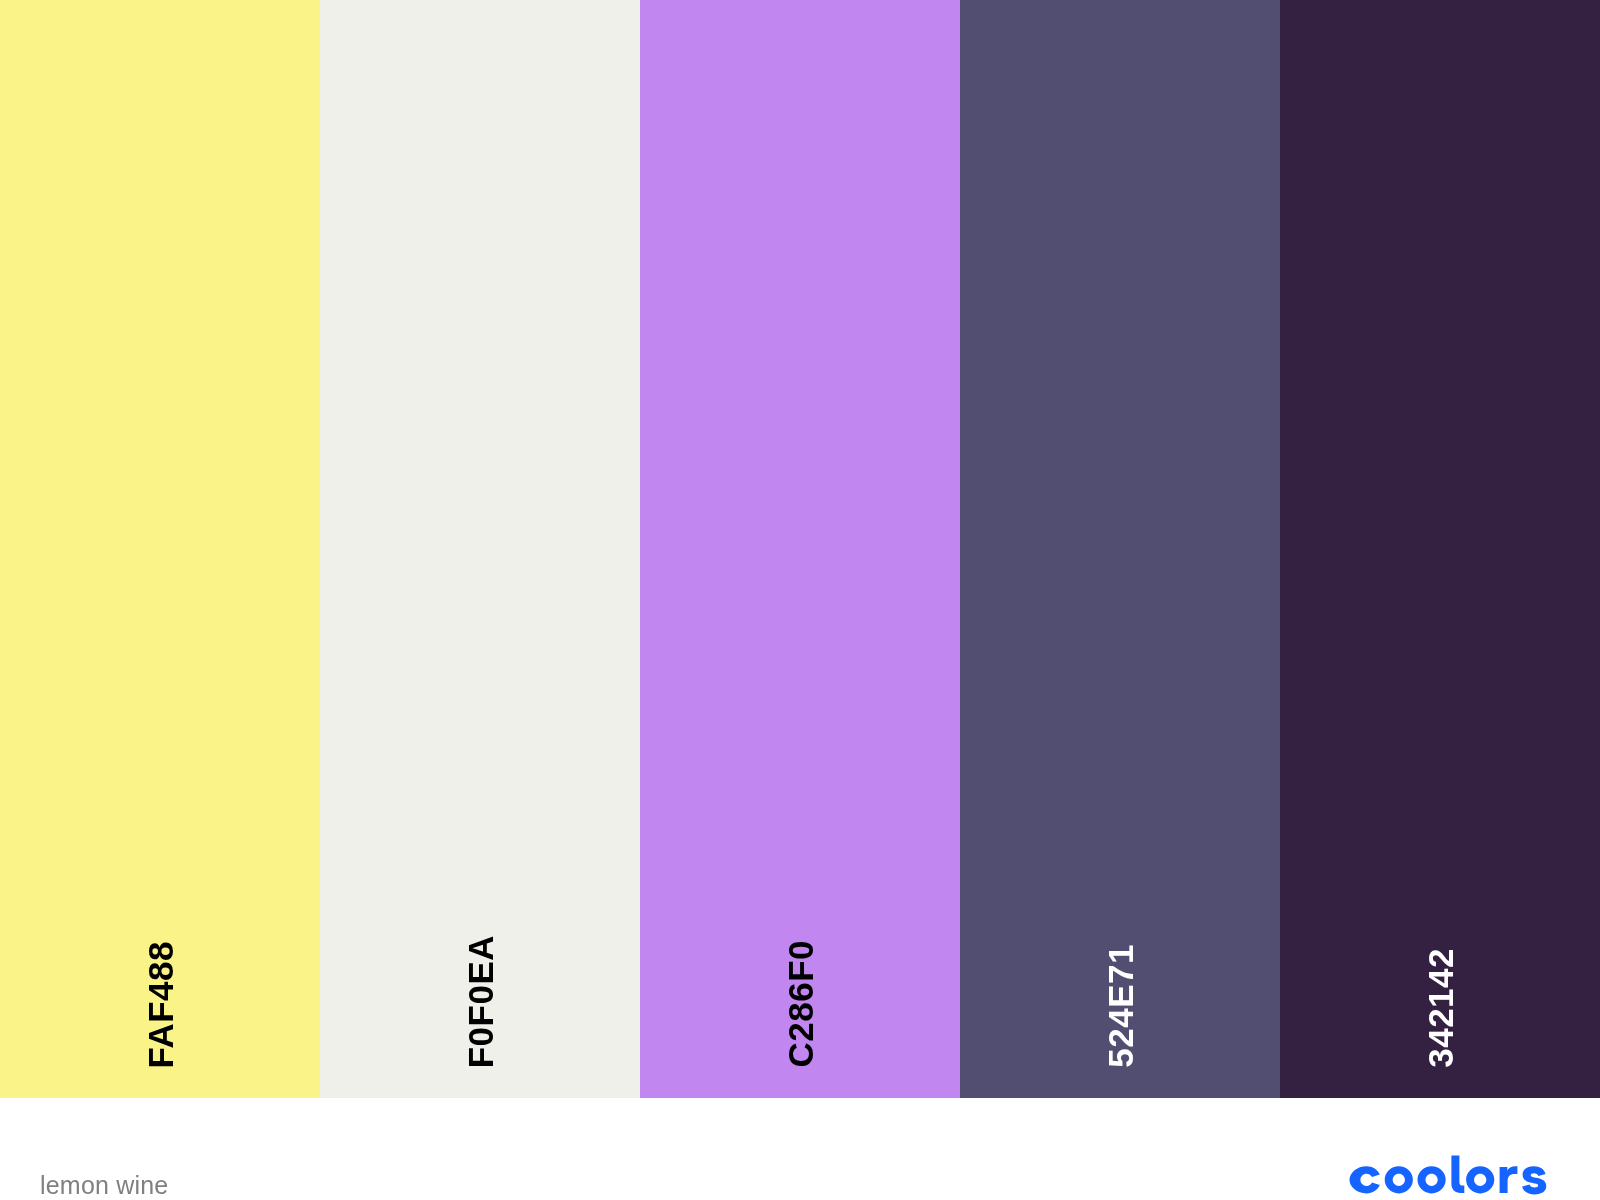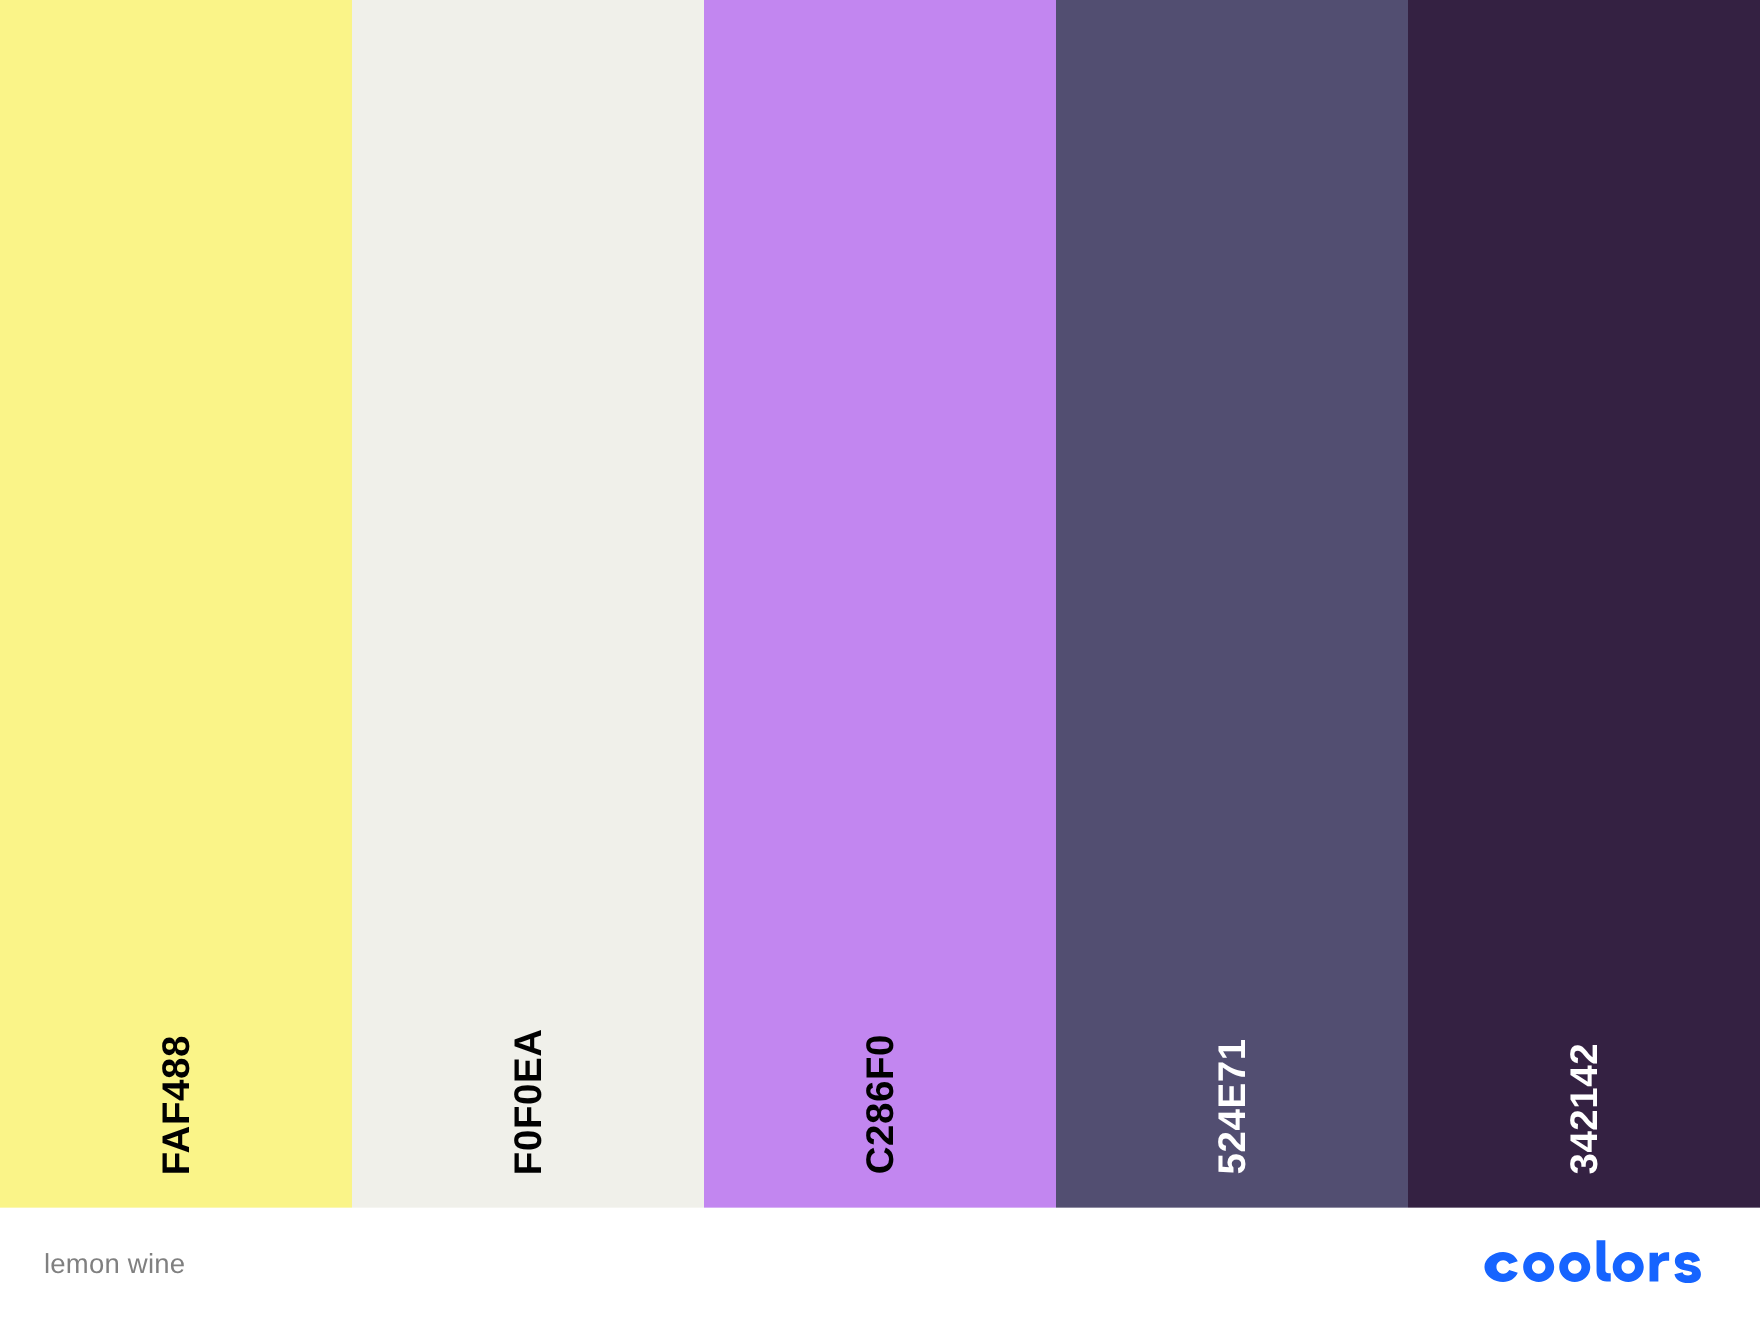--- a/index.html
+++ b/index.html
@@ -59,21 +59,21 @@
   .swatch-label.dark-text  { color: #000000; }
   .swatch-label.light-text { color: #ffffff; }
 
   
   .footer {
     position: relative;
     width: 1600px;
     height: 102px;
     background: #ffffff;
     display: flex;
-    align-items: center;
+    align-items: flex-end;
     justify-content: space-between;
     padding: 0 40px;
     box-sizing: border-box;
     flex: 1 1 auto;
   }
 
   .palette-name {
     font-family: "Liberation Sans", sans-serif;
     font-size: 25px;
     font-weight: normal;

